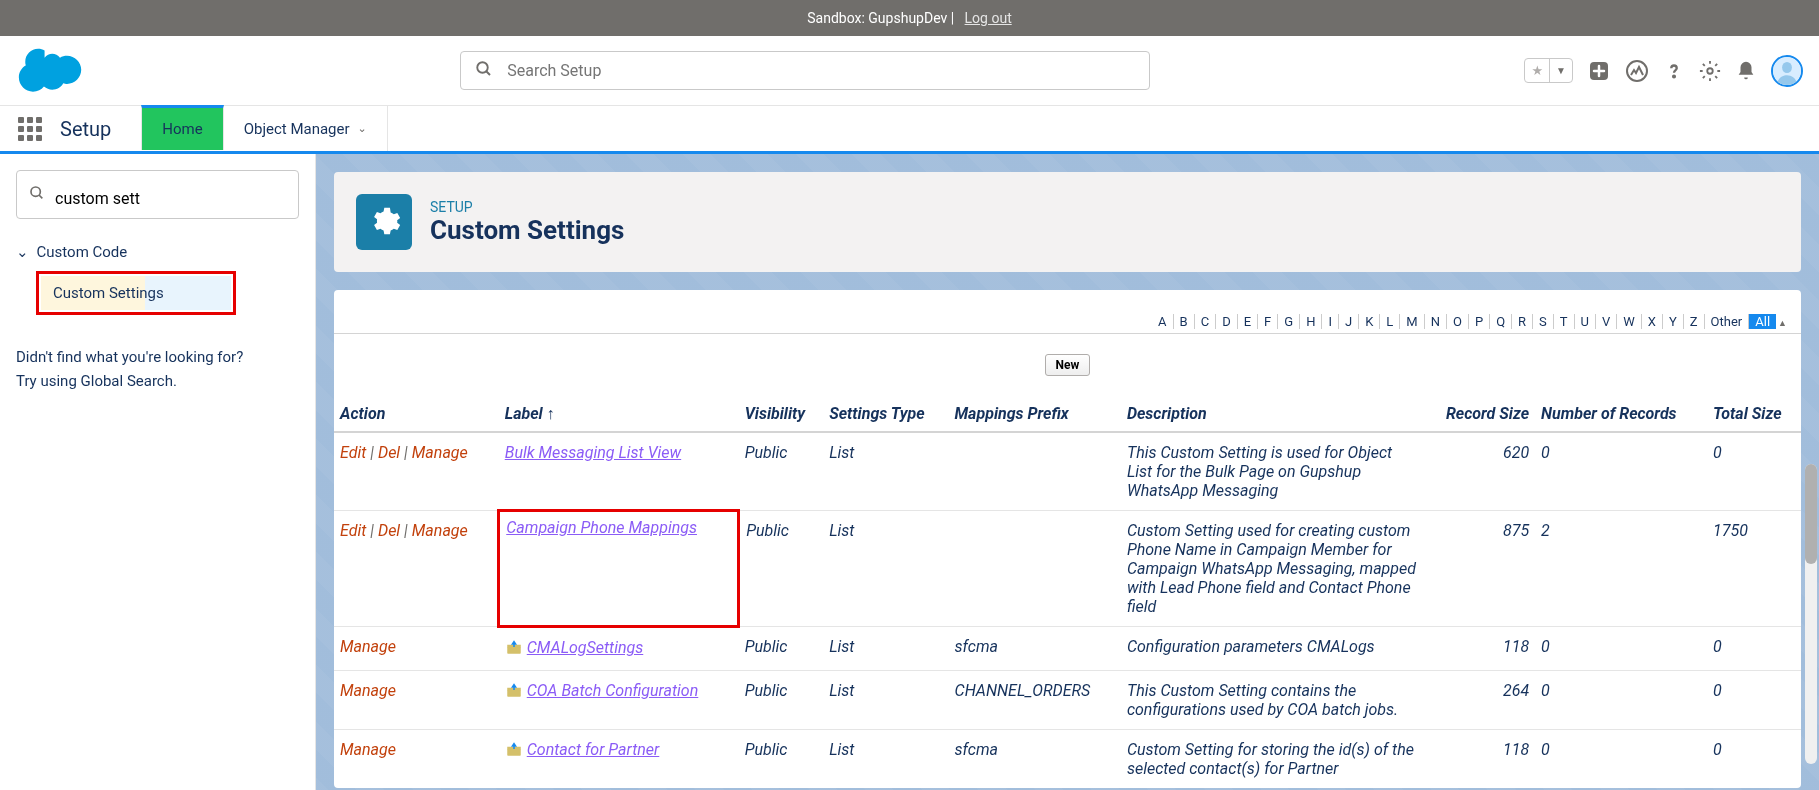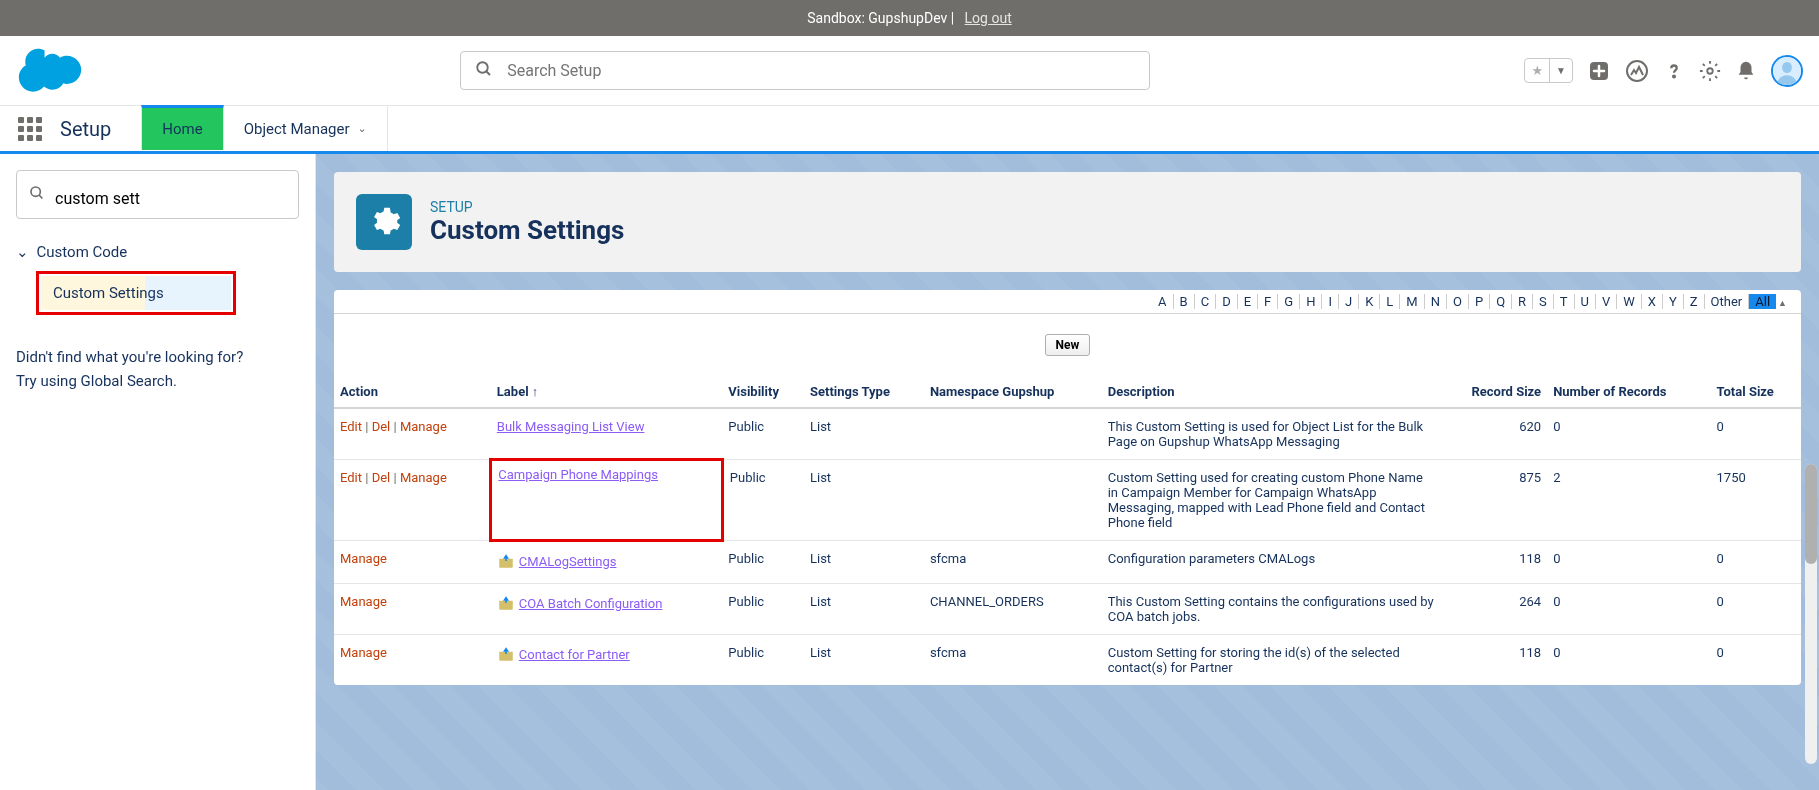--- a/index.html
+++ b/index.html
@@ -38,25 +38,25 @@
 .content-bg { position: absolute; inset: 0; background: repeating-linear-gradient(45deg, #8cb5d9 0 20px, #7fadd5 20px 40px); opacity: 0.3; }
 .page-header { background: #f3f2f2; margin: 18px; padding: 22px; border-radius: 4px; display: flex; align-items: center; gap: 18px; position: relative; z-index: 1; }
 .page-icon { width: 56px; height: 56px; background: #1b7fa8; border-radius: 6px; display: flex; align-items: center; justify-content: center; }
 .page-icon svg { width: 34px; height: 34px; fill: #fff; }
 .page-titles .breadcrumb { color: #1b7fa8; font-size: 14px; }
 .page-titles h1 { font-size: 26px; font-weight: 700; color: #16325c; }
 .table-wrap { background: #fff; margin: 0 18px 18px; border-radius: 4px; position: relative; z-index: 1; }
 .alpha-bar { text-align: right; padding: 4px 8px; font-size: 13px; }
 .alpha-bar span { display: inline-block; padding: 0 6px; border-left: 1px solid #ccc; cursor: pointer; color: #16325c; }
 .alpha-bar span:first-child { border-left: none; }
-.alpha-bar .active { background: #1589ee; color: #0f172a; }
+.alpha-bar .active { background: #1589ee; color: #ffffff; margin-top: 20px; }
 .alpha-bar .tri { border: none; color: #706e6b; font-size: 9px; padding-left: 2px; }
 .new-row { text-align: center; padding: 20px 0; border-top: 1px solid #d4d4d4; }
 .new-btn { border: 1px solid #b0adab; background: linear-gradient(#fff, #eee); border-radius: 3px; padding: 3px 10px; font-weight: bold; font-size: 12px; cursor: pointer; }
-table { width: 100%; border-collapse: collapse; font-size: 13px; }
+table { width: 100%; border-collapse: collapse; font-size: 16px; font-style: italic; }
 th { text-align: left; padding: 8px 6px; font-weight: bold; border-bottom: 2px solid #d4d4d4; white-space: nowrap; }
 td { padding: 10px 6px; border-top: 1px solid #e5e5e5; vertical-align: top; }
 .action-links a { color: #c2410c; text-decoration: none; }
 .action-links .sep { color: #706e6b; }
 .label-link { color: #8b5cf6; text-decoration: underline; }
 .highlighted-cell { border: 3px solid #e60000; padding: 6px !important; }
 .pkg-icon { display: inline-block; vertical-align: middle; margin-right: 4px; }
 .pkg-icon svg { width: 18px; height: 18px; }
 .side-scroll { position: absolute; right: 2px; top: 310px; width: 12px; height: 300px; background: #f0f0f0; border-radius: 6px; }
 .side-scroll-thumb { width: 12px; height: 100px; background: #b0b0b0; border-radius: 6px; }
@@ -197,21 +197,21 @@
       <div class="new-row">
         <button class="new-btn">New</button>
       </div>
       <table>
         <thead>
           <tr>
             <th>Action</th>
             <th><span>Label</span> <span>↑</span></th>
             <th>Visibility</th>
             <th>Settings Type</th>
-            <th>Namespace Gupshup</th>
+            <th>Mappings Prefix</th>
             <th>Description</th>
             <th style="text-align:right">Record Size</th>
             <th>Number of Records</th>
             <th>Total Size</th>
           </tr>
         </thead>
         <tbody id="table-body">
             <tr>
     <td class="action-links"><a href="#">Edit</a> <span class="sep">|</span> <a href="#">Del</a> <span class="sep">|</span> <a href="#">Manage</a></td>
     <td class=""><a href="#" class="label-link">Bulk Messaging List View</a></td>

